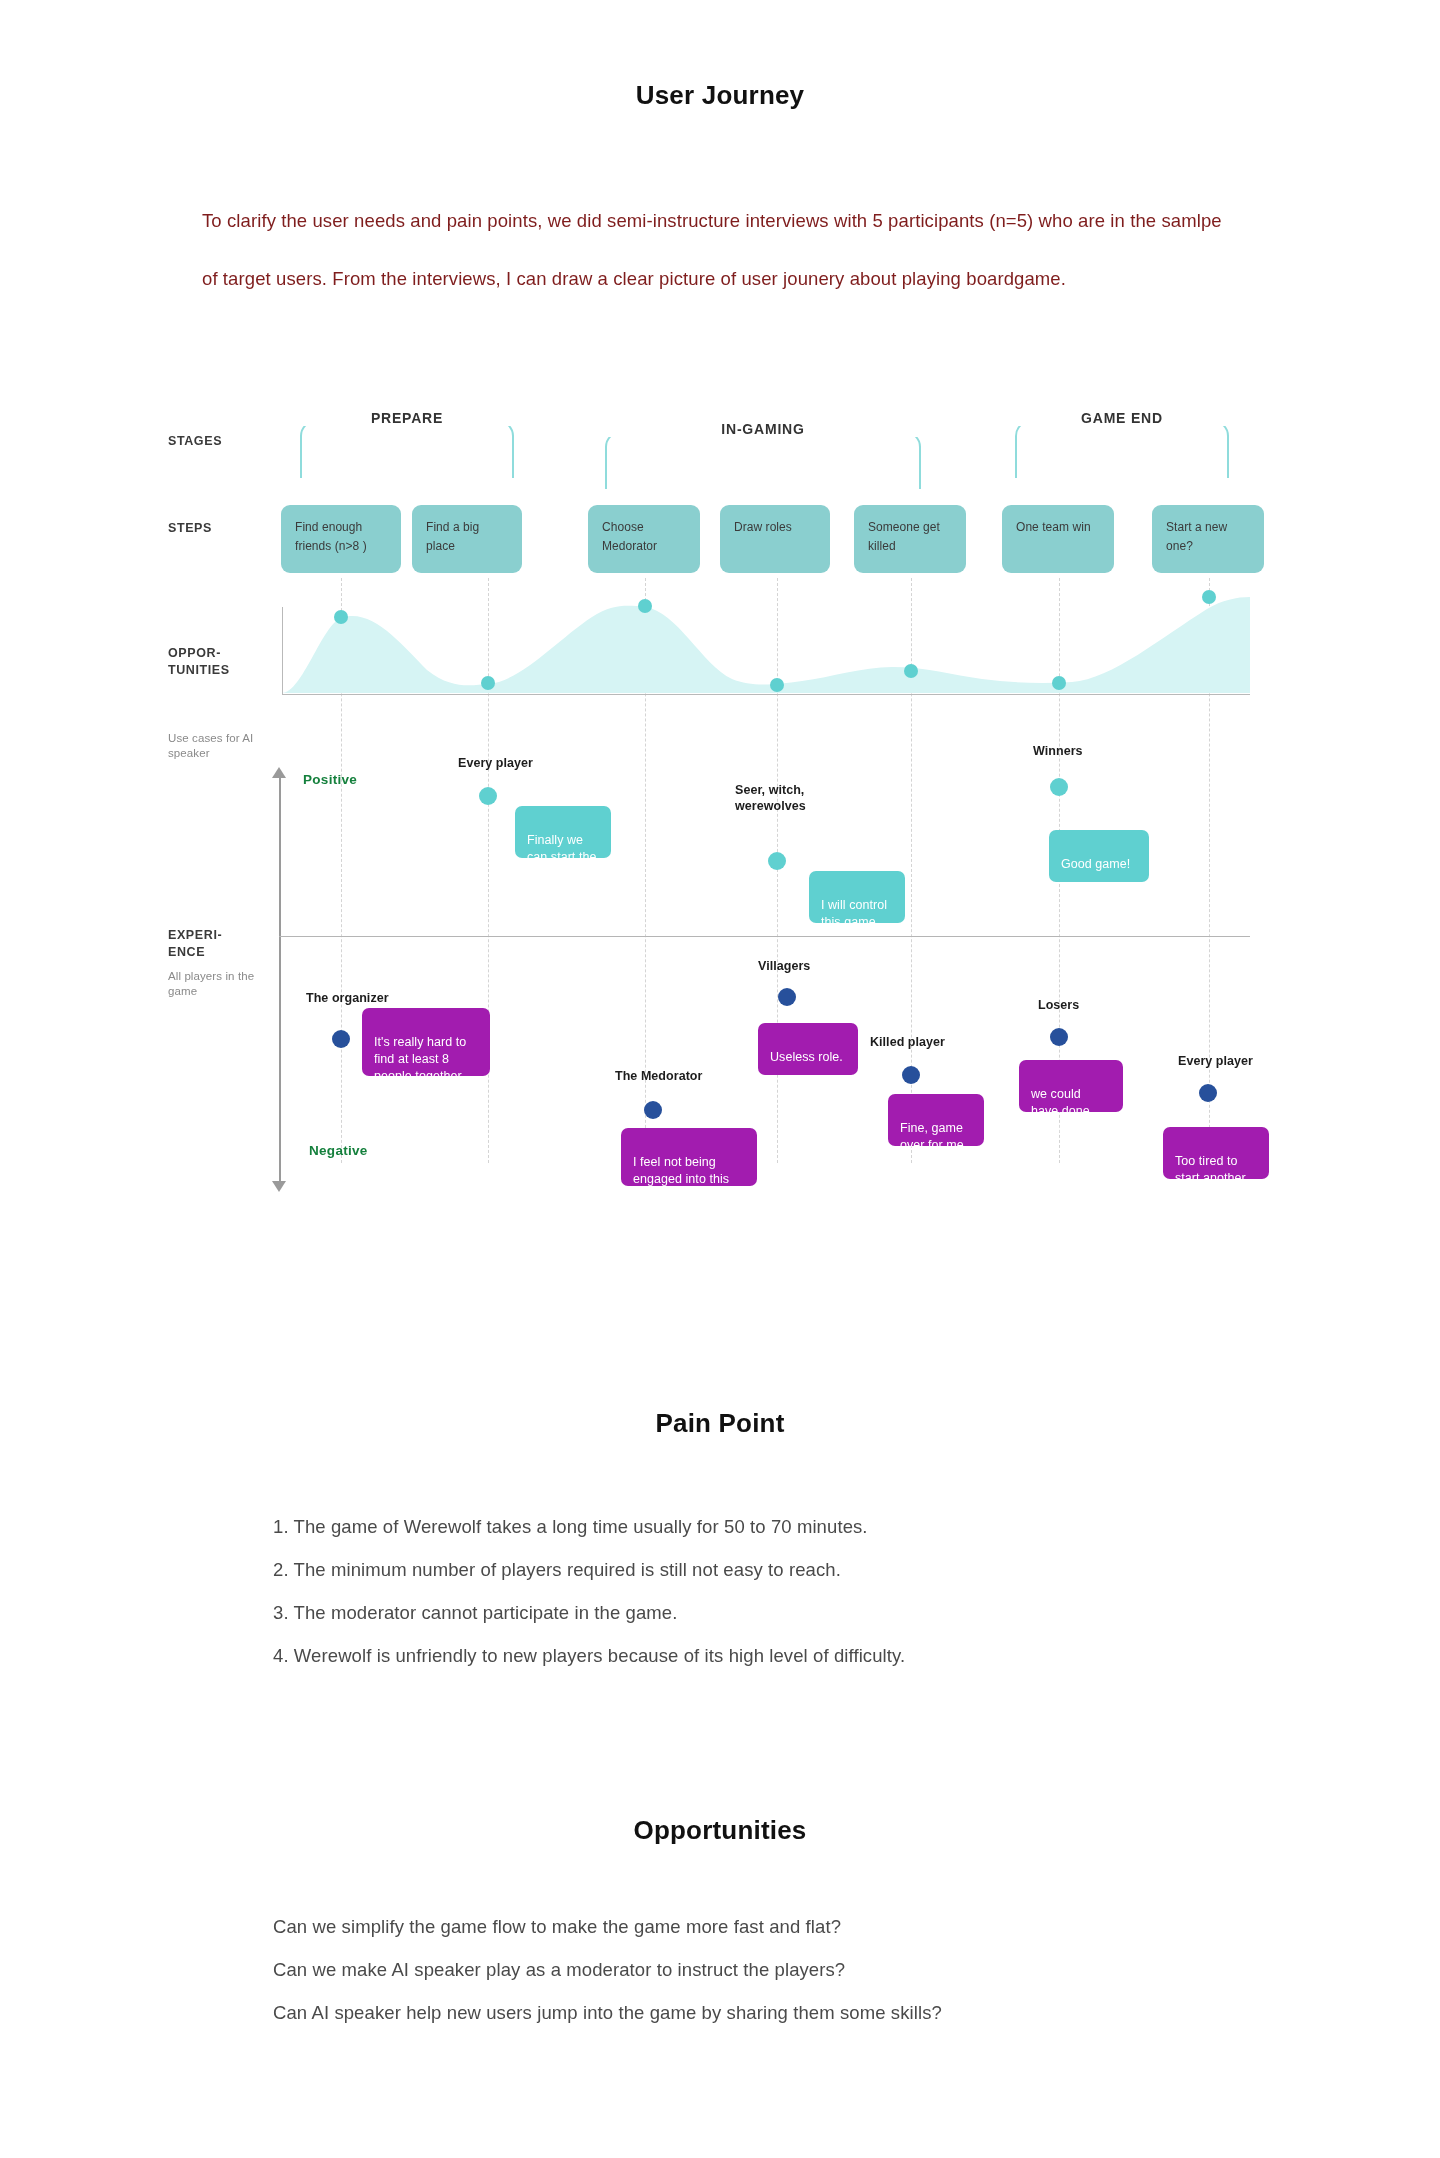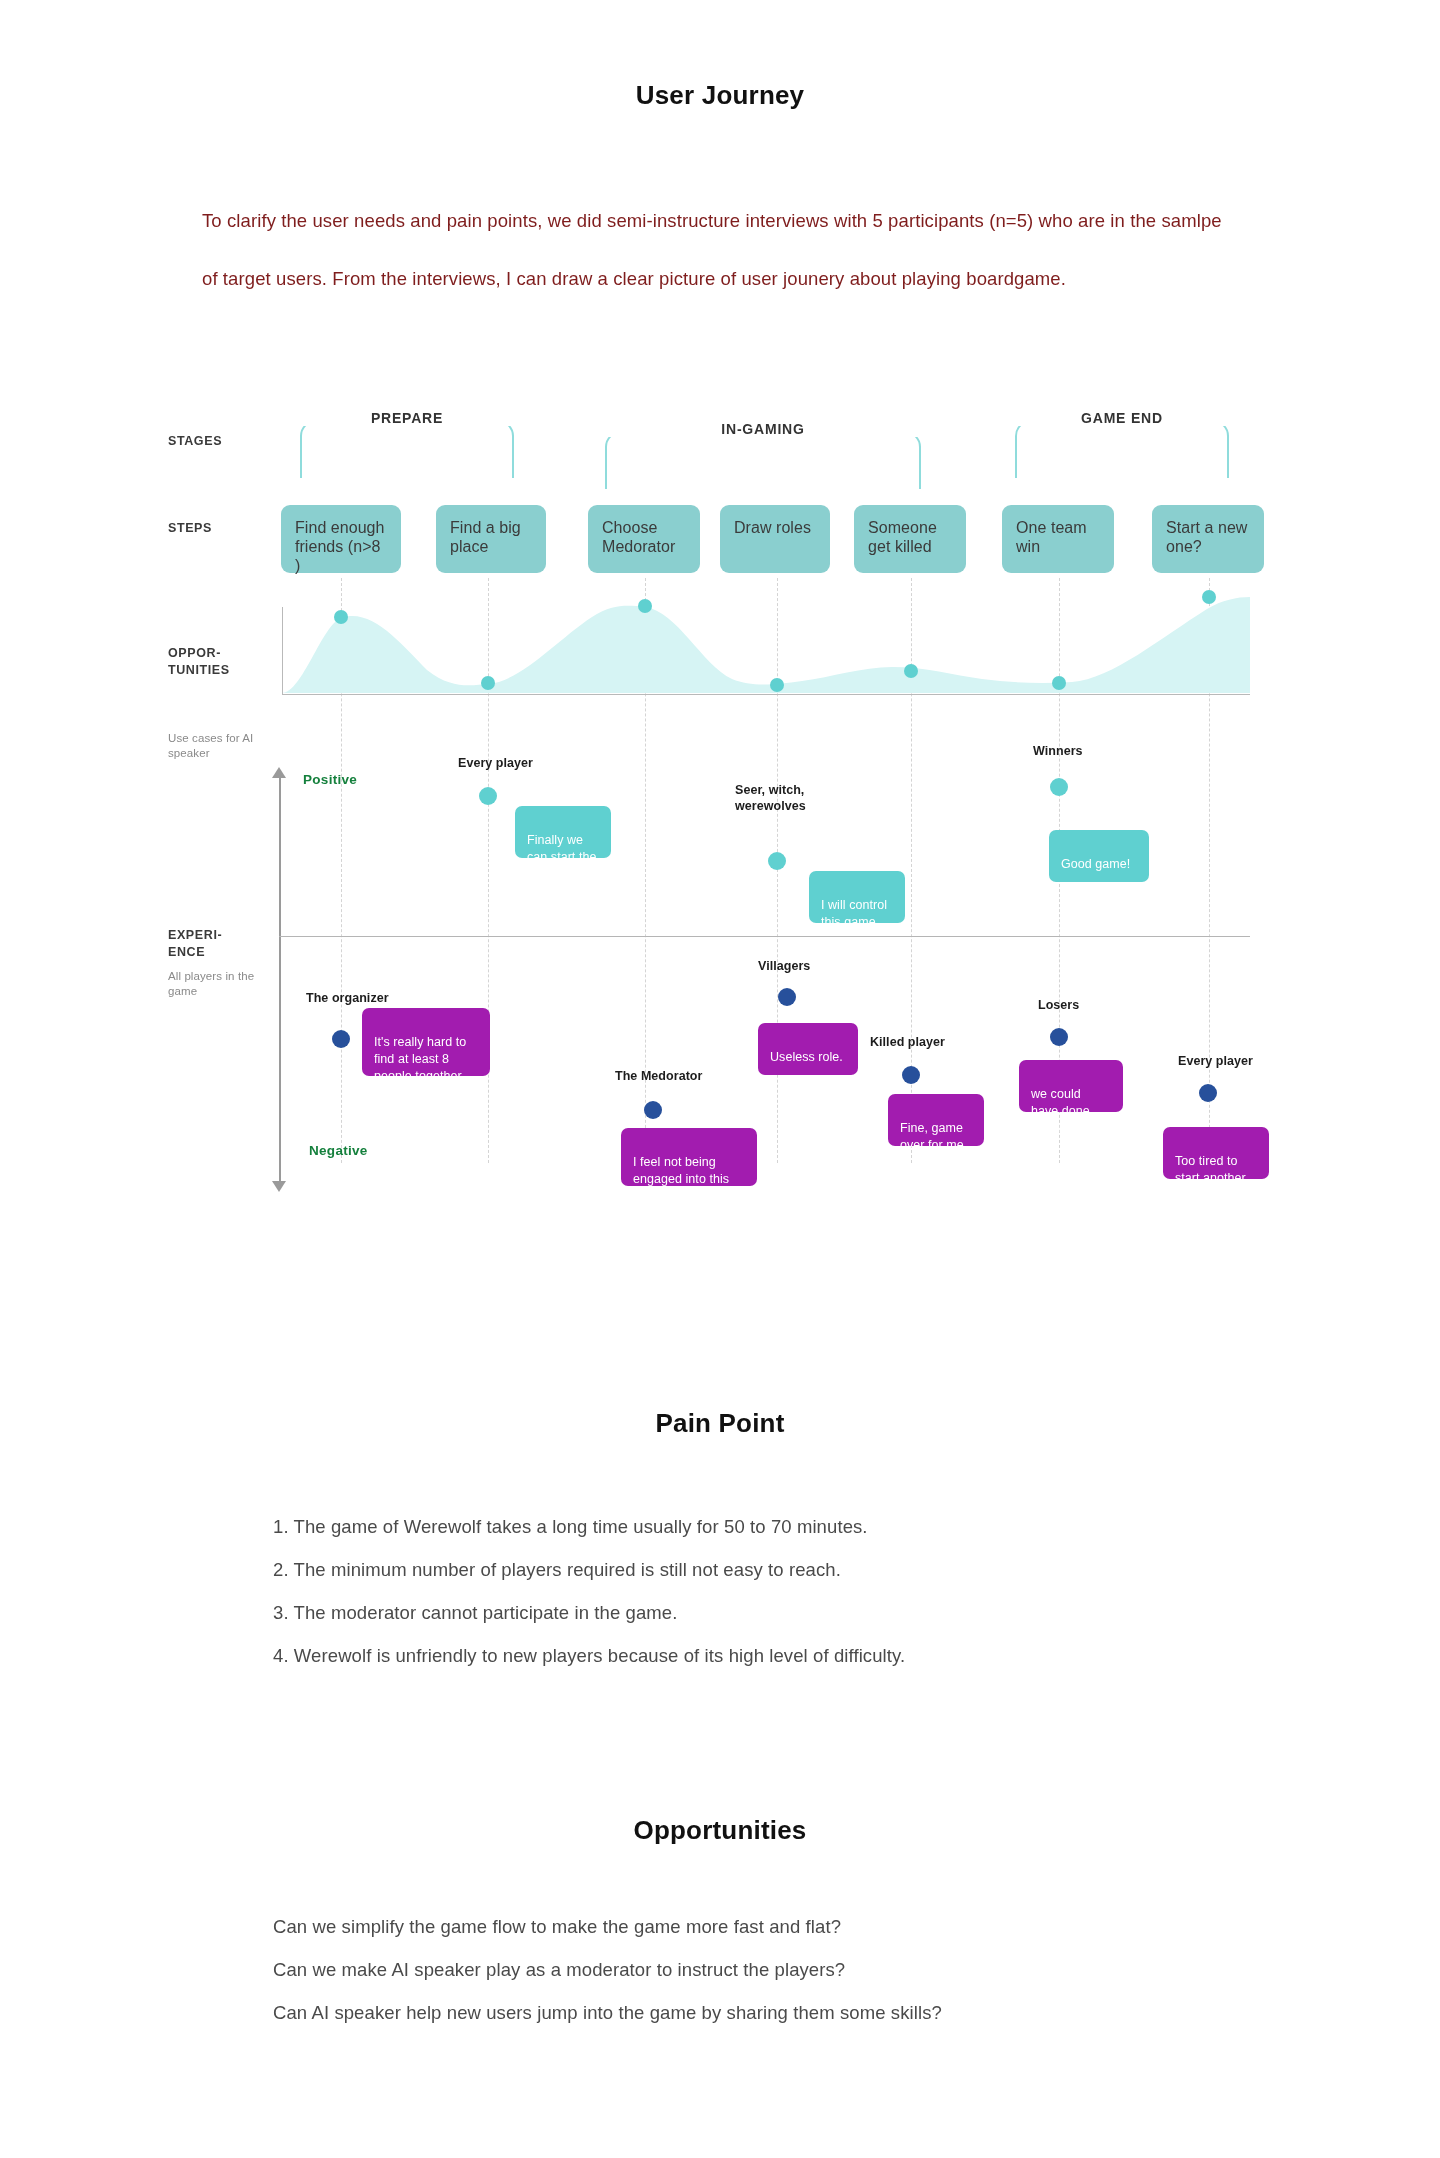--- a/index.html
+++ b/index.html
@@ -79,21 +79,21 @@
     padding: 0 6px;
   }
   .stage-name span { background:#fff; padding: 0 10px; display:inline-block; }
 
   
   .step-box {
     position: absolute;
     background: #8ACFCF;
     border-radius: 9px;
     color: #3b3b3b;
-    font-size: 16px;
+    font-size: 12px;
     line-height: 19px;
     padding: 13px 14px 0 14px;
     letter-spacing: 0.05px;
   }
 
   
   .col-guide {
     position: absolute;
     width: 0;
     border-left: 1.6px dashed #d4d4d4;
@@ -207,21 +207,21 @@
 
     <div class="stage-bracket" style="left:1015px; top:25px; width:214px;">
       <div class="arc-l"></div>
       <div class="arc-r"></div>
       <div class="stage-name">
         <span>GAME END</span>
       </div>
     </div>
 
     <div class="step-box" style="left:281px;  top:110px; width:120px; height:68px;">Find enough friends (n&gt;8 )</div>
-    <div class="step-box" style="left:436px;  top:110px; width:110px; height:68px;">Find a big place</div>
+    <div class="step-box" style="left:412px;  top:110px; width:110px; height:68px;">Find a big place</div>
     <div class="step-box" style="left:588px;  top:110px; width:112px; height:68px;">Choose Medorator</div>
     <div class="step-box" style="left:720px;  top:110px; width:110px; height:68px;">Draw roles</div>
     <div class="step-box" style="left:854px;  top:110px; width:112px; height:68px;">Someone get killed</div>
     <div class="step-box" style="left:1002px; top:110px; width:112px; height:68px;">One team win</div>
     <div class="step-box" style="left:1152px; top:110px; width:112px; height:68px;">Start a new one?</div>
 
     <div class="col-guide" style="left:341px;  top:183px; height:585px;"></div>
     <div class="col-guide" style="left:488px;  top:183px; height:585px;"></div>
     <div class="col-guide" style="left:645px;  top:183px; height:585px;"></div>
     <div class="col-guide" style="left:777px;  top:183px; height:585px;"></div>

